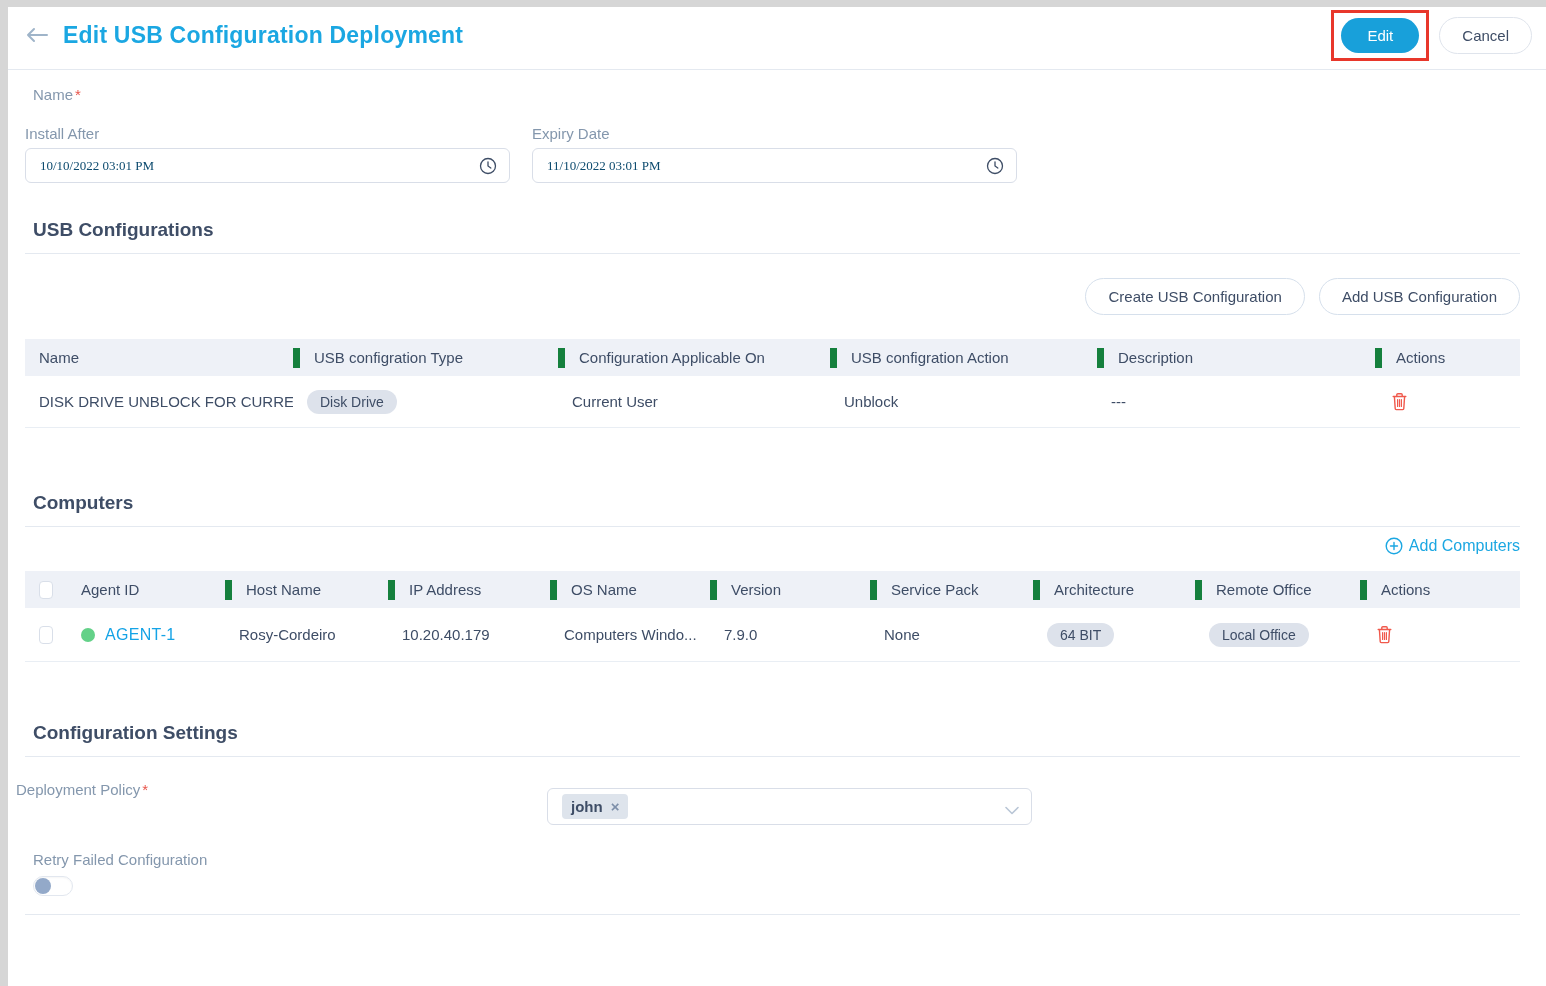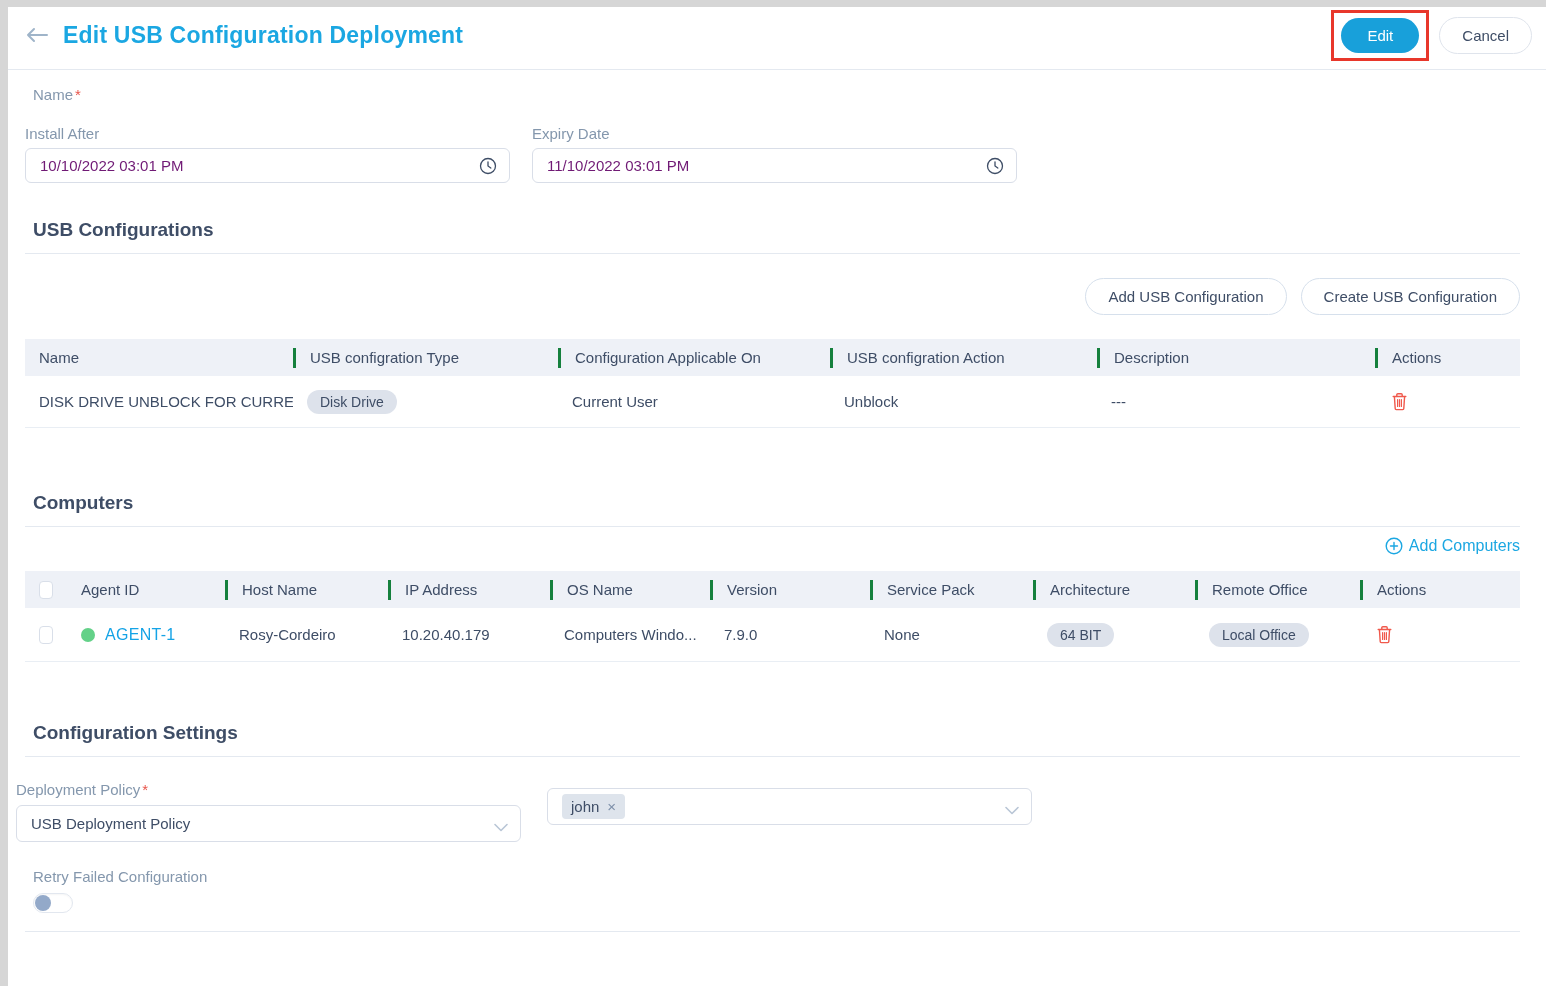--- a/index.html
+++ b/index.html
@@ -43,36 +43,36 @@
   }
   .dates-row { display:flex; gap:22px; margin-top:22px; }
   .date-group { width:485px; }
   .date-box {
     position:relative; margin-top:6px; height:35px;
     border:1px solid #d9dee8; border-radius:6px;
     display:flex; align-items:center;
   }
   .date-box input {
     border:none; outline:none; background:transparent;
-    font-family:Liberation Sans, sans-serif; font-size:15px; color:#701a75;
+    font-family:Liberation Serif, serif; font-size:13px; color:#0c4a6e;
     padding:0 14px; flex:1;
   }
   .clock-icon { position:absolute; right:12px; top:8px; cursor:pointer; }
 
   
   .section-heading { font-size:19px; font-weight:700; color:#3e4d66; margin-left:8px; }
   .usb-heading { margin-top:36px; }
   .table-actions-row { display:flex; justify-content:flex-end; gap:14px; margin-top:24px; }
 
   
   .table { margin-top:24px; font-size:15px; }
   .t-head { display:grid; background:#eef1f7; height:37px; align-items:center; color:#3e4d66; }
   .t-row  { display:grid; align-items:center; border-bottom:1px solid #e9eef4; background:#fff; }
   .t-cell { padding:0 14px; white-space:nowrap; overflow:hidden; display:flex; align-items:center; gap:10px; }
-  .t-head .t-cell { border-left:3px solid #15803d; height:20px; font-weight:400; }
+  .t-head .t-cell { border-left:7px solid #15803d; height:20px; font-weight:400; }
   .t-head .t-cell:first-child { border-left:none; }
   .usb-grid { grid-template-columns:268px 265px 272px 267px 278px 1fr; }
   .usb-table .t-row { height:52px; }
   .comp-grid { grid-template-columns:42px 158px 163px 162px 160px 160px 163px 162px 165px 1fr;text-align:center; }
   .comp-table .t-row { height:54px; }
   .badge {
     background:#dde2eb; color:#3e4d66; border-radius:13px;
     padding:4px 13px; font-size:14px; white-space:nowrap;
   }
   .trash-btn { background:none; border:none; cursor:pointer; padding:2px; display:flex; }
@@ -98,21 +98,21 @@
   .select-box {
     position:relative; margin-top:7px; height:37px;
     border:1px solid #d9dee8; border-radius:6px;
     display:flex; align-items:center; padding:0 14px;
     font-size:15px; color:#3e4d66; cursor:pointer;
   }
   .chevron-icon { position:absolute; right:12px; top:12px; }
   .chip {
     display:inline-flex; align-items:center; gap:8px;
     background:#dee4ec; border-radius:4px; padding:4px 9px;
-    font-size:15px; color:#3e4d66;
+    font-size:15px; color:#3e4d66;font-weight:bold;
   }
   .chip-close { color:#7d8fa9; font-size:15px; cursor:pointer; line-height:1; }
   .retry-label { margin-top:26px; margin-left:8px; }
   .toggle {
     margin-top:8px; margin-left:8px; width:40px; height:20px;
     border:1px solid #e2e7ef; border-radius:11px; background:#fff;
     position:relative; cursor:pointer; box-shadow:inset 0 1px 2px rgba(0,0,0,.04);
   }
   .toggle-knob {
     position:absolute; left:1px; top:1px; width:16px; height:16px;
@@ -173,22 +173,22 @@
           </span>
         </div>
       </div>
     </div>
 
     
     <h2 class="section-heading usb-heading">USB Configurations</h2>
     <hr class="divider section-divider" style="margin-right:0;">
 
     <div class="table-actions-row">
+      <button class="btn-pill">Create USB Configuration</button>
       <button class="btn-pill">Add USB Configuration</button>
-      <button class="btn-pill">Create USB Configuration</button>
     </div>
 
     <div class="table usb-table">
       <div class="t-head usb-grid">
         <div class="t-cell">Name</div>
         <div class="t-cell">USB configration Type</div>
         <div class="t-cell">Configuration Applicable On</div>
         <div class="t-cell">USB configration Action</div>
         <div class="t-cell">Description</div>
         <div class="t-cell">Actions</div>
@@ -273,28 +273,20 @@
 
     
     <h2 class="section-heading config-heading">Configuration Settings</h2>
     <hr class="divider section-divider" style="margin-right:0;">
 
     <div class="settings-row">
       <div class="policy-group">
         <div class="field-label">
           <span>Deployment Policy</span><span class="required-star">*</span>
         </div>
-        <div class="select-box">
-          <span>USB Deployment Policy</span>
-          <span class="chevron-icon">
-            <svg width="14" height="9" viewBox="0 0 14 9" fill="none">
-              <path d="M1 1.5l6 6 6-6" stroke="#b9c6d6" stroke-width="1.6" stroke-linecap="round" stroke-linejoin="round"></path>
-            </svg>
-          </span>
-        </div>
       </div>
       <div class="notify-group">
         <div class="select-box">
           <span class="chip">
             <span>john</span>
             <span class="chip-close">×</span>
           </span>
           <span class="chevron-icon">
             <svg width="14" height="9" viewBox="0 0 14 9" fill="none">
               <path d="M1 1.5l6 6 6-6" stroke="#b9c6d6" stroke-width="1.6" stroke-linecap="round" stroke-linejoin="round"></path>

